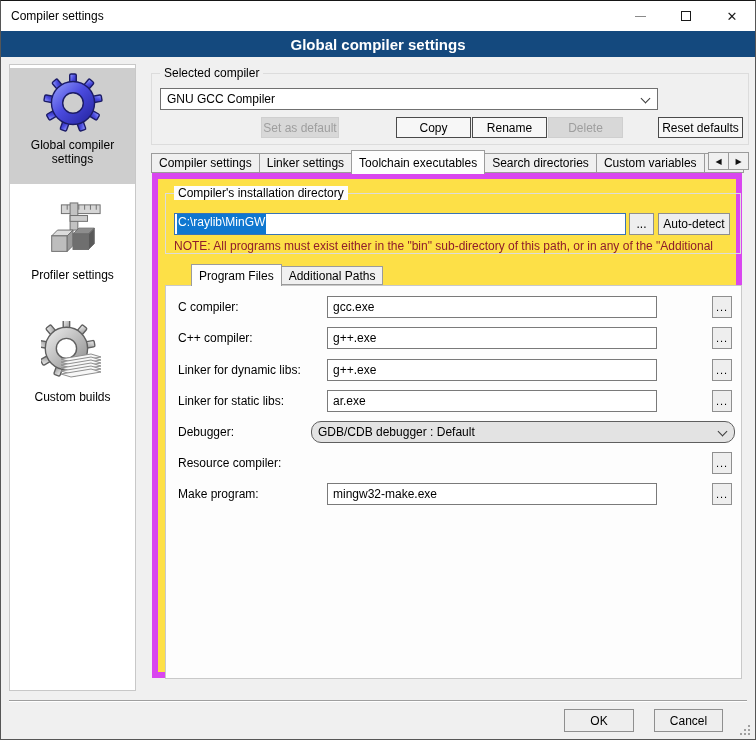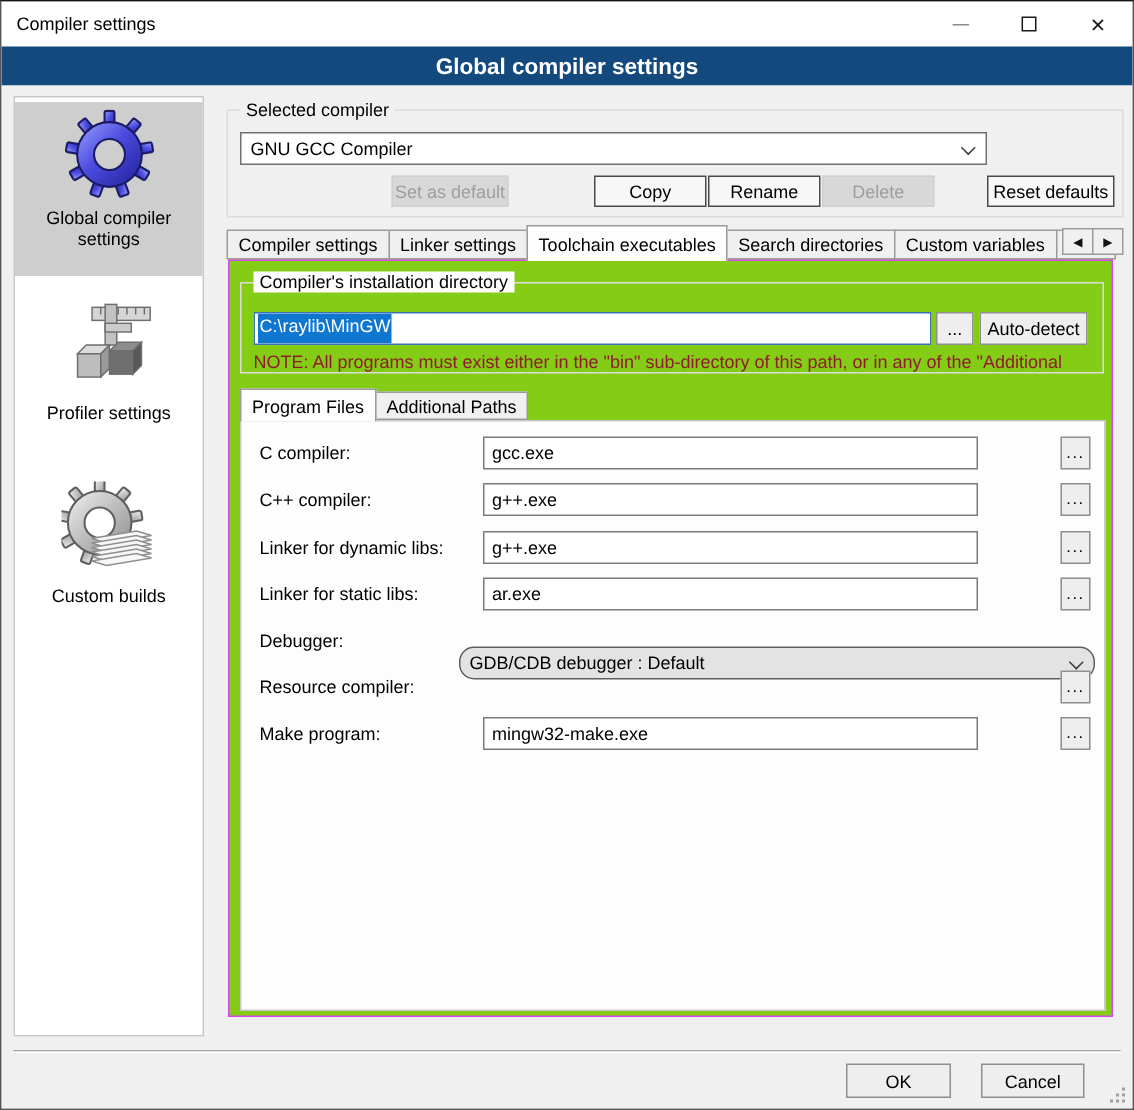--- a/index.html
+++ b/index.html
@@ -48,44 +48,44 @@
 
   
   .tabstrip { position:absolute; left:150px; top:93px; width:598px; height:23px; display:flex; align-items:flex-end; }
   .tab { height:20px; background:#f0f0f0; border:1px solid #9b9b9b; margin-left:-1px; padding:0 7px; font-size:12px; white-space:nowrap; display:flex; align-items:center; }
   .tab:first-child { margin-left:0; }
   .tab.selected { height:24px; background:#fdfdfd; border-bottom:none; margin-bottom:-1px; z-index:3; position:relative; }
   .tab.clipped { width:40px; overflow:hidden; padding-right:0; }
   .tab-arrows { position:absolute; right:0; top:2px; display:flex; z-index:5; }
   .tarrow { width:21px; height:18px; background:#f0f0f0; border:1px solid #9b9b9b; margin-left:-1px; display:flex; align-items:center; justify-content:center; font-size:8px; color:#111; }
 
-  .main-panel { position:absolute; left:151px; top:116px; width:590px; height:505px; background:#84cc16; border:1px solid #d946ef; z-index:2; }
+  .main-panel { position:absolute; left:151px; top:116px; width:590px; height:505px; background:#fde047; border:6px solid #d946ef; z-index:2; }
 
   
   .grp-dir { left:7px; top:14px; width:576px; height:61px; border-color:#dcdcdc; }
   .grp-dir > .legend { background:#fdfdfd; }
   .pathfield { position:absolute; left:8px; top:19px; width:452px; height:22px; background:#fff; border:1px solid #3973b5; font-size:12px; display:flex; padding-left:2px; overflow:hidden; white-space:nowrap; }
   .pathfield .sel { background:#0f77d0; color:#fff; padding:1px 1px; }
   .b-browse-dir { left:463px; top:19px; width:25px; height:22px; }
   .b-autodetect { left:492px; top:19px; width:72px; height:22px; }
   .note { position:absolute; left:8px; top:45px; width:562px; font-size:12px; color:#8e1c2c; white-space:nowrap; overflow:hidden; }
 
   
   .subtabstrip { position:absolute; left:7px; top:85px; height:21px; display:flex; align-items:flex-end; }
   .subtabstrip .tab { height:19px; }
-  .subtabstrip .tab.selected { height:22px; background:#fdfdfd; }
+  .subtabstrip .tab.selected { height:22px; background:#fdfdfd;margin-left:26px; }
   .subpanel { position:absolute; left:7px; top:106px; width:577px; height:394px; background:#fdfdfd; border:1px solid #c9c9c9; }
 
   
   .frow { position:absolute; left:0; width:100%; height:22px; }
   .flabel { position:absolute; left:12px; top:4px; font-size:12px; white-space:nowrap; }
   .tfield { position:absolute; left:161px; top:0; width:330px; height:22px; border:1px solid #7a7a7a; background:#fff; font-family:"Liberation Sans",sans-serif; font-size:12px; padding:0 5px; color:#000; }
   .b-browse { left:546px; top:0; width:20px; height:22px; font-size:11px; letter-spacing:1px; padding-top:0; }
   .combo.gray { background:#e3e3e3; border-color:#5f5f5f; }
-  .cb-debugger { left:145px; top:15px; width:424px;border-radius:10px; }
+  .cb-debugger { left:145px; top:0; width:424px;border-radius:10px; }
 
   
   .divider { position:absolute; left:8px; right:8px; top:643px; height:2px; border-top:1px solid #9f9f9f; border-bottom:1px solid #ffffff; }
   .b-ok { left:563px; top:652px; width:70px; height:23px; }
   .b-cancel { left:653px; top:652px; width:69px; height:23px; }
   .grip { position:absolute; right:4px; bottom:3px; width:12px; height:12px; }
 </style>
 </head>
 <body>
 

